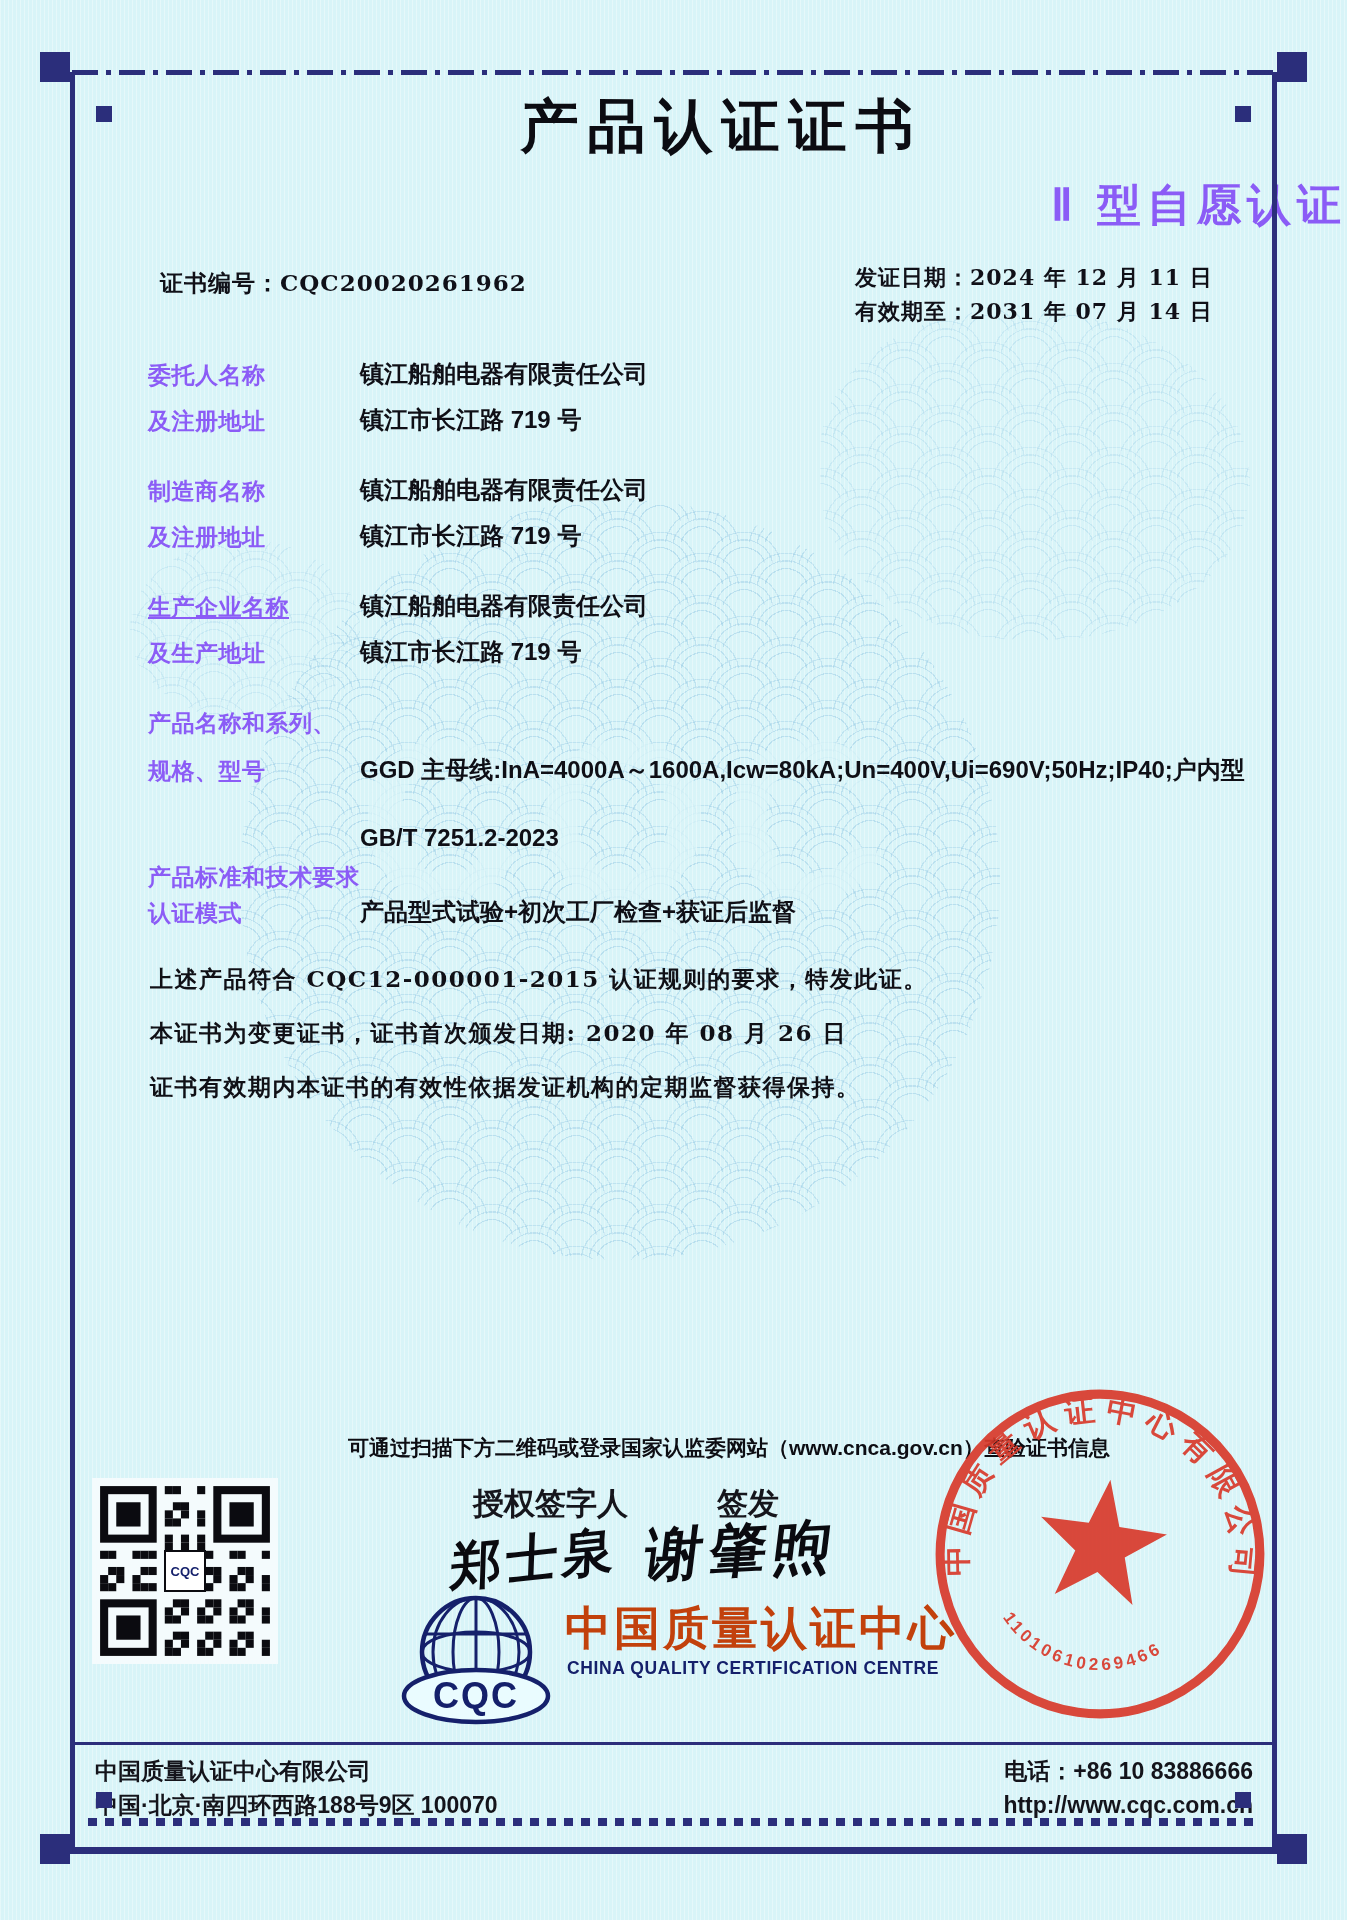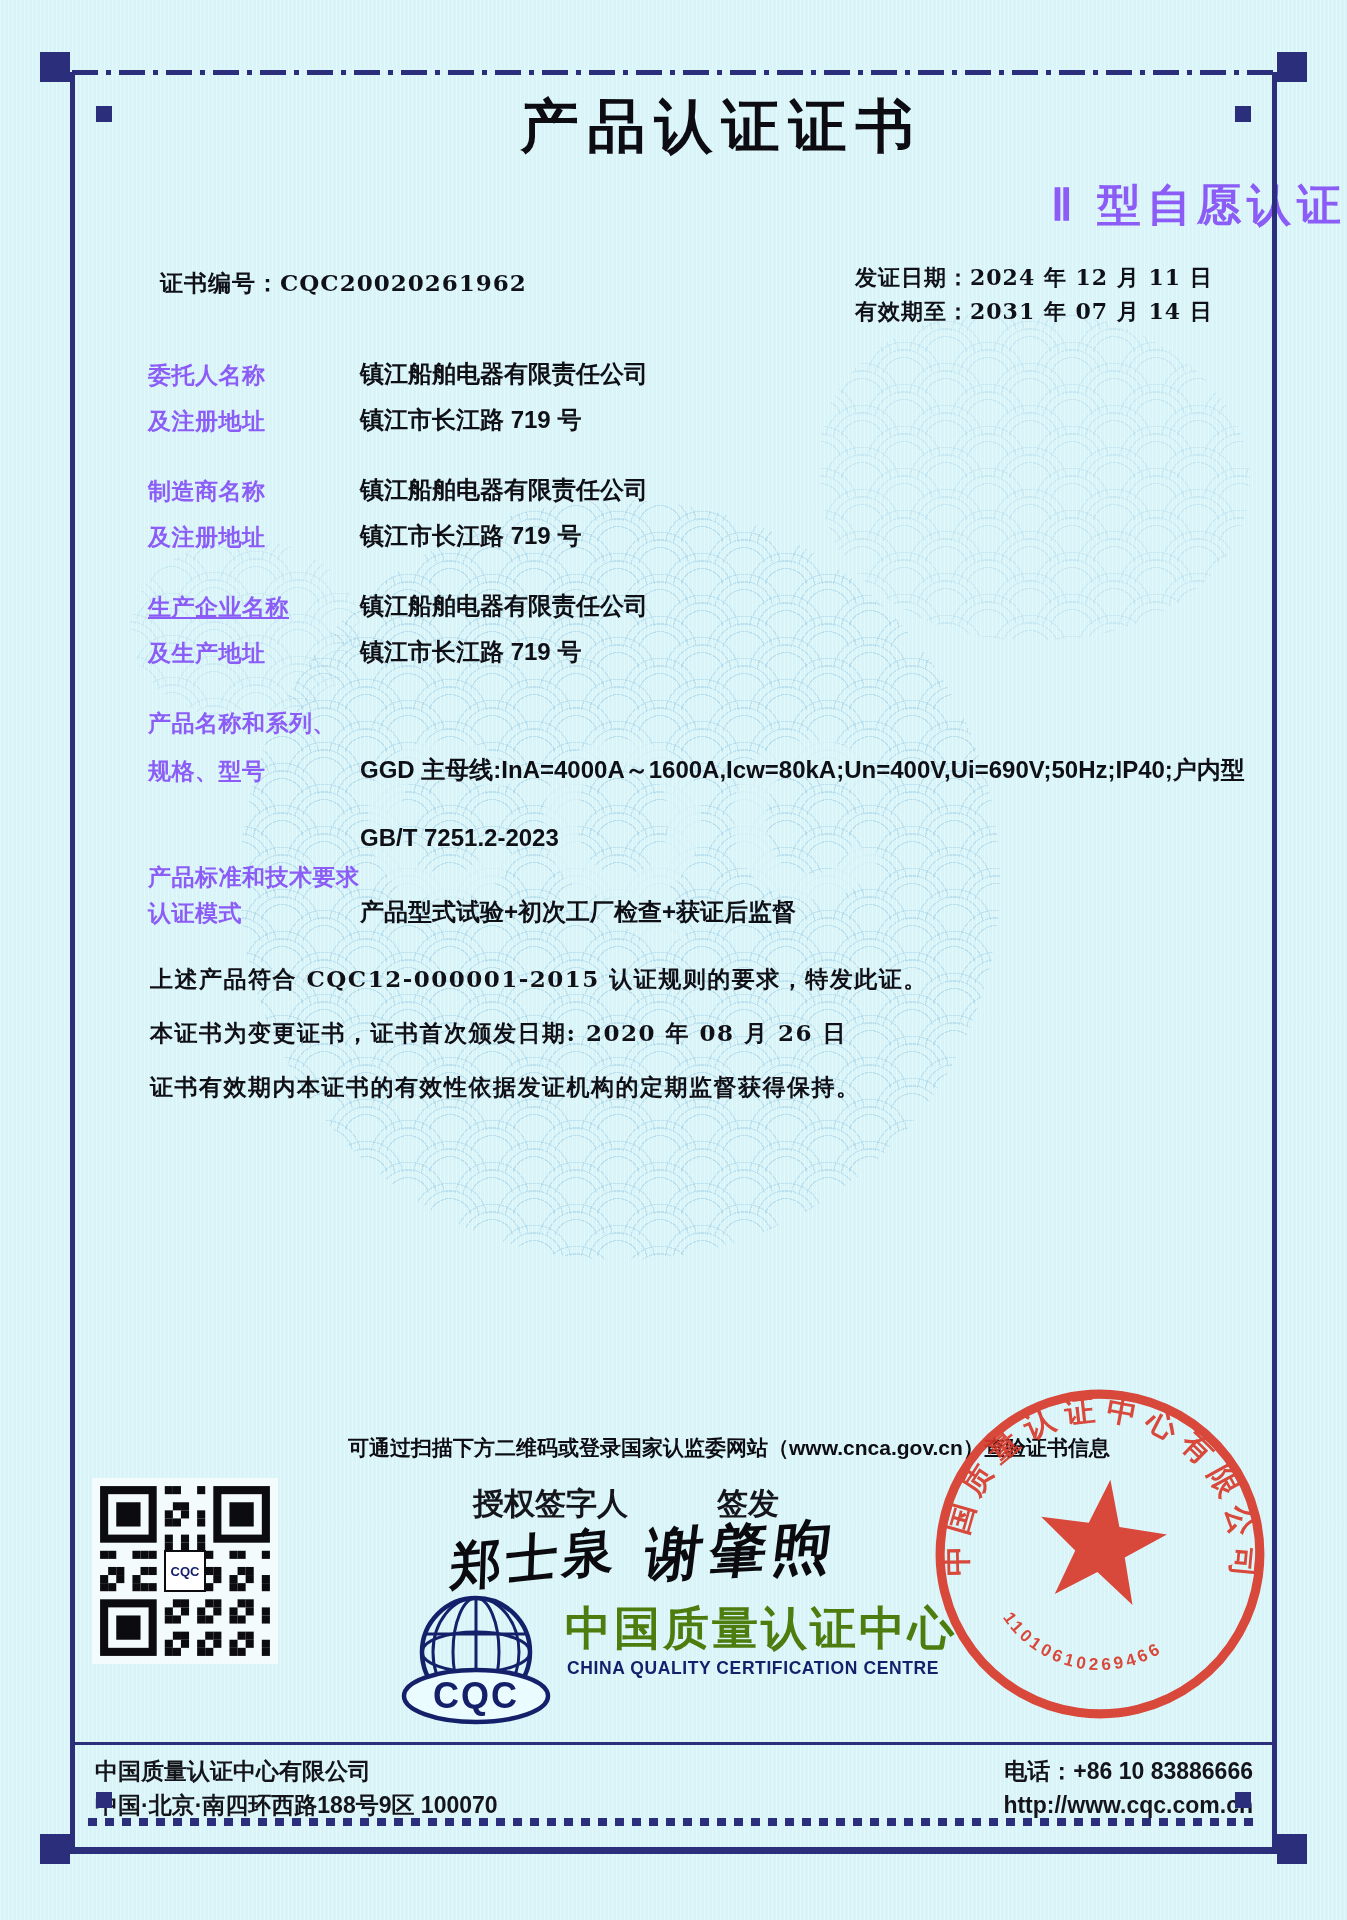--- a/index.html
+++ b/index.html
@@ -54,21 +54,21 @@
   .certnum { left:160px; top:268px; font-size:23px; font-weight:700; letter-spacing:1px; }
   .dates { left:855px; top:260px; font-size:22px; font-weight:700; line-height:34px; letter-spacing:1px; }
   .flabel { left:148px; font-size:23px; font-weight:800; letter-spacing:.5px; color:#8b5cf6; }
   .fvalue { left:360px; font-size:24px; font-weight:600; color:#0f0f16; }
   .stmt { left:150px; font-size:23px; font-weight:600; letter-spacing:1.5px; color:#101016; }
   .verify { left:348px; top:1434px; font-size:21px; font-weight:700; color:#0d0d13; }
   .sig-label { top:1483px; font-size:31px; font-weight:600; color:#15151c; }
   .signature { font-weight:700; color:#0a0a0f; white-space:nowrap; }
   .sig1 { left:450px; top:1524px; font-size:52px; transform:rotate(-6deg) skewX(-8deg); letter-spacing:4px; }
   .sig2 { left:645px; top:1512px; font-size:58px; transform:rotate(-3deg) skewX(-10deg); letter-spacing:6px; }
-  .org-cn { left:565px; top:1598px; font-size:46px; font-weight:800; letter-spacing:3px; color:#4d7c0f;text-align:right; }
+  .org-cn { left:565px; top:1598px; font-size:46px; font-weight:800; letter-spacing:3px; color:#c2410c;text-align:right; }
   .org-en { left:567px; top:1658px; font-size:17.5px; font-weight:700; letter-spacing:.6px; color:#15206b; }
   .footer-left { left:95px; top:1754px; font-size:23px; font-weight:700; color:#14141b; line-height:34px; }
   .footer-right { right:94px; top:1754px; font-size:23px; font-weight:700; color:#14141b; line-height:34px; text-align:right; }
   .seal-wrap { left:928px; top:1382px; width:344px; height:344px; z-index:5; transform:rotate(8deg); opacity:.92; }
   .qr-wrap { left:92px; top:1478px; width:186px; height:186px; z-index:2; }
   .logo-wrap { left:398px; top:1594px; z-index:2; }
 </style>
 </head>
 <body>
 

